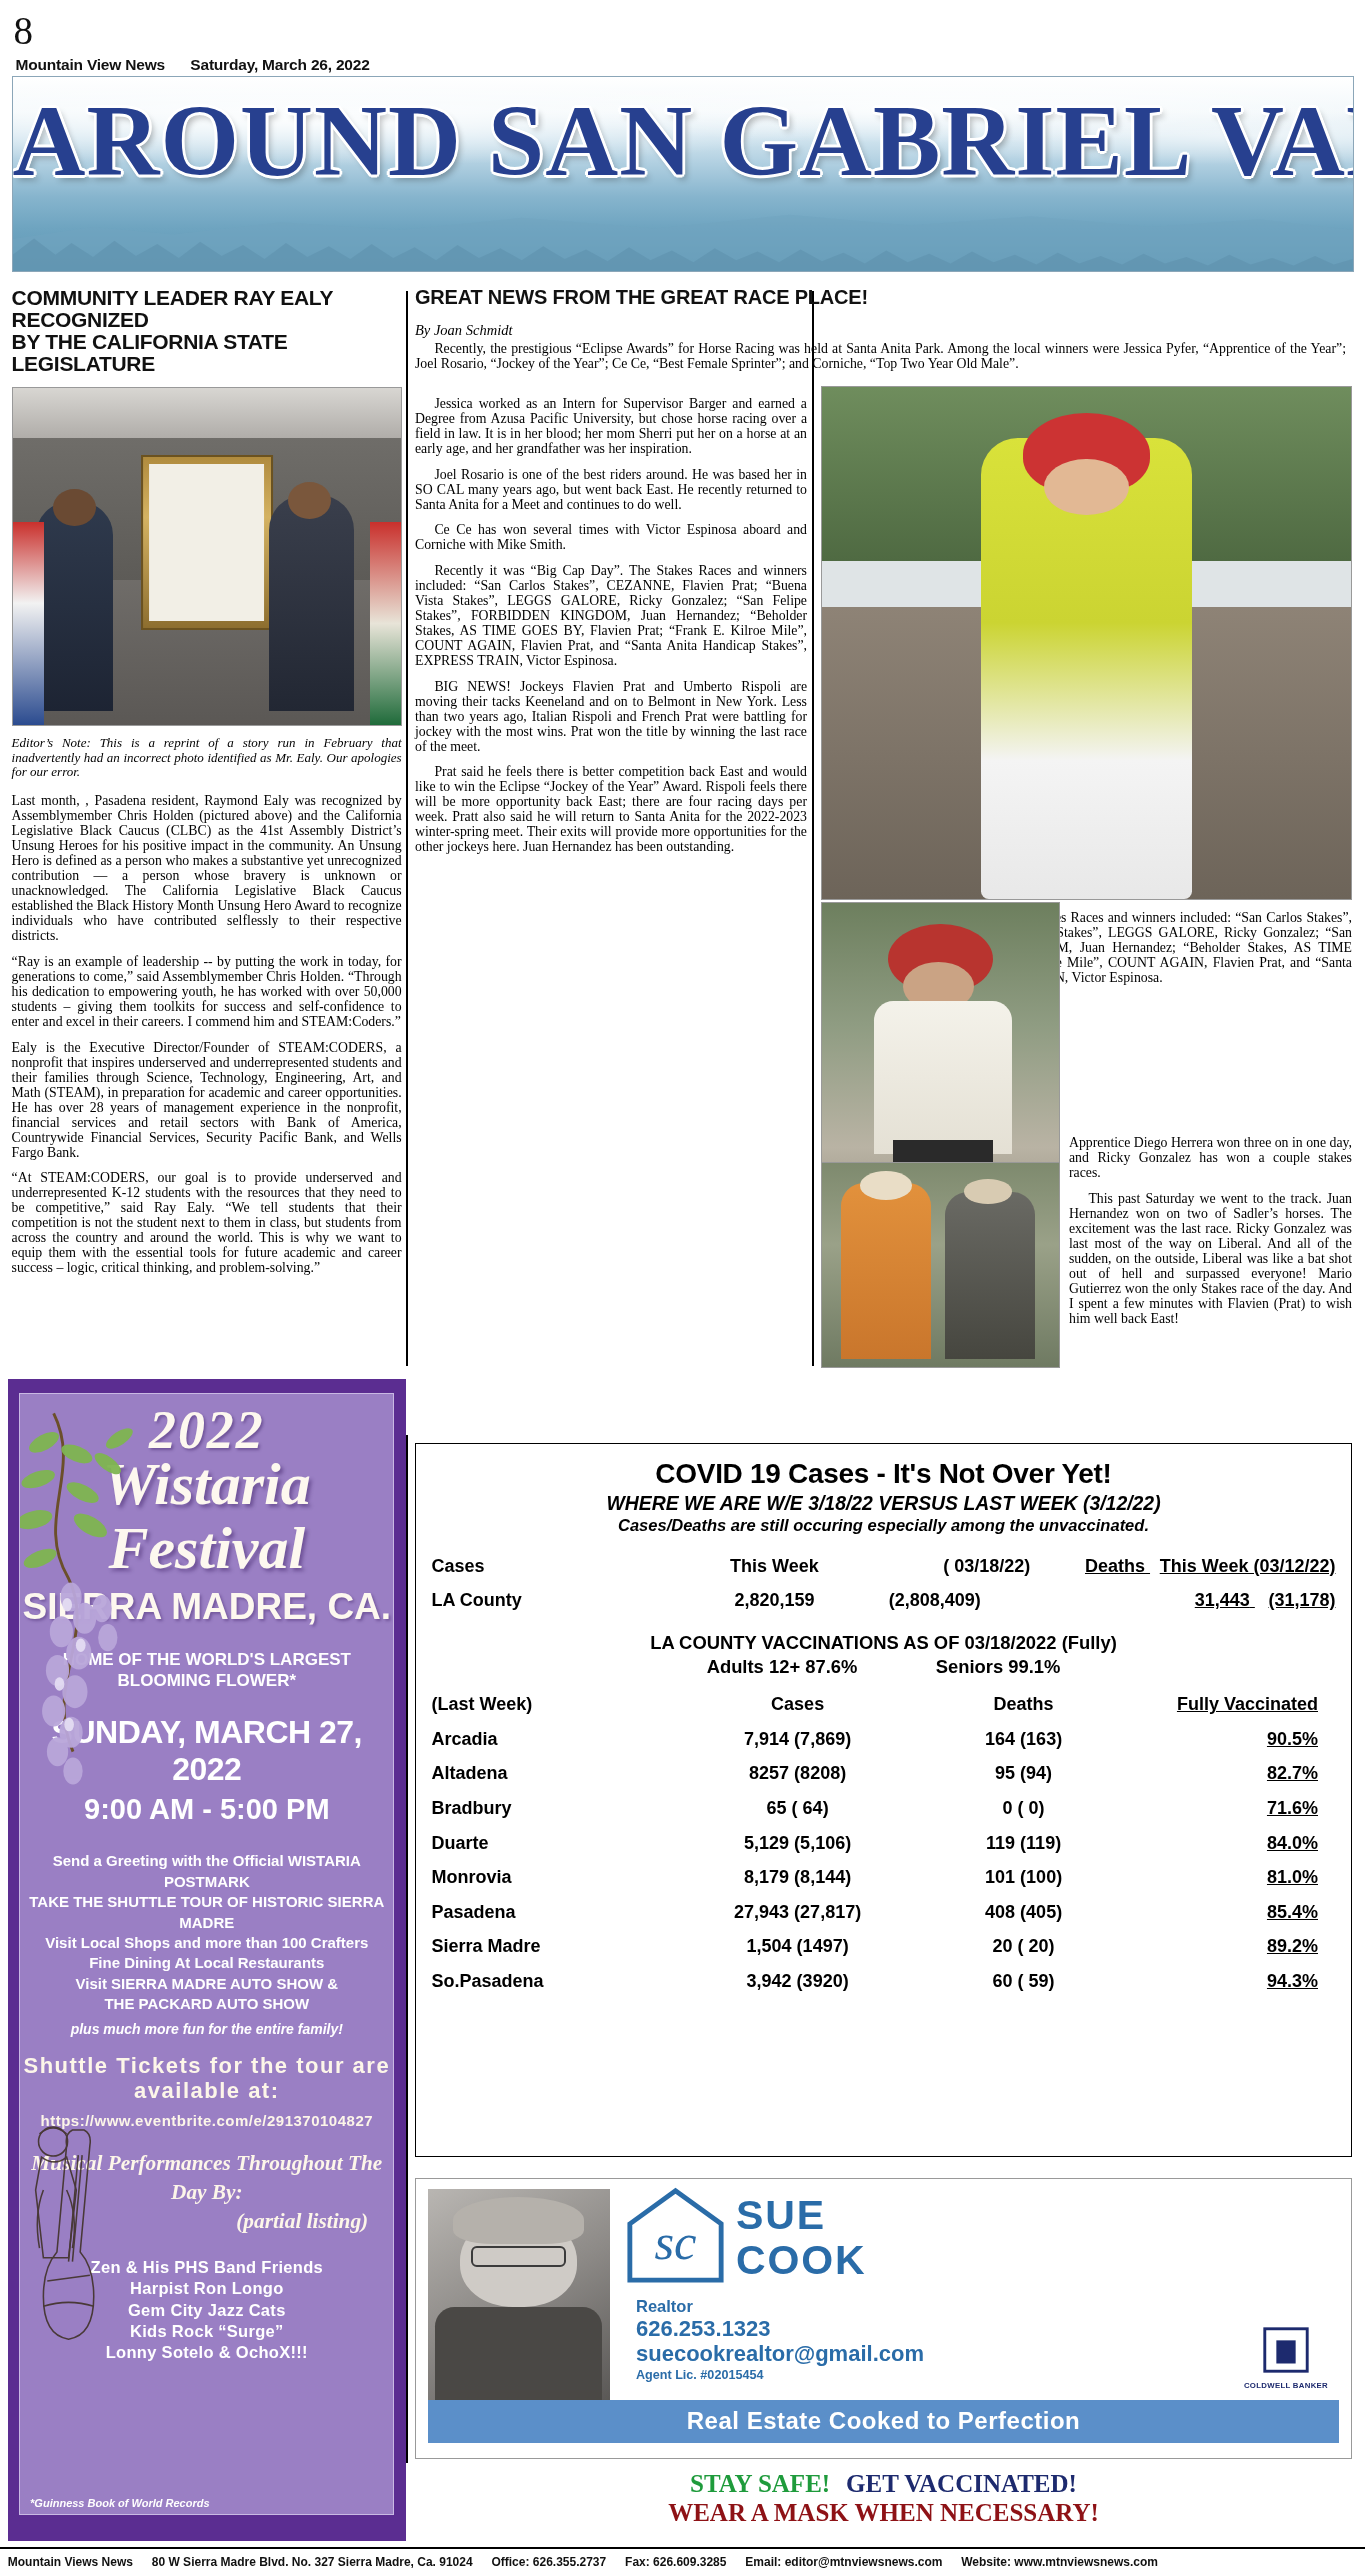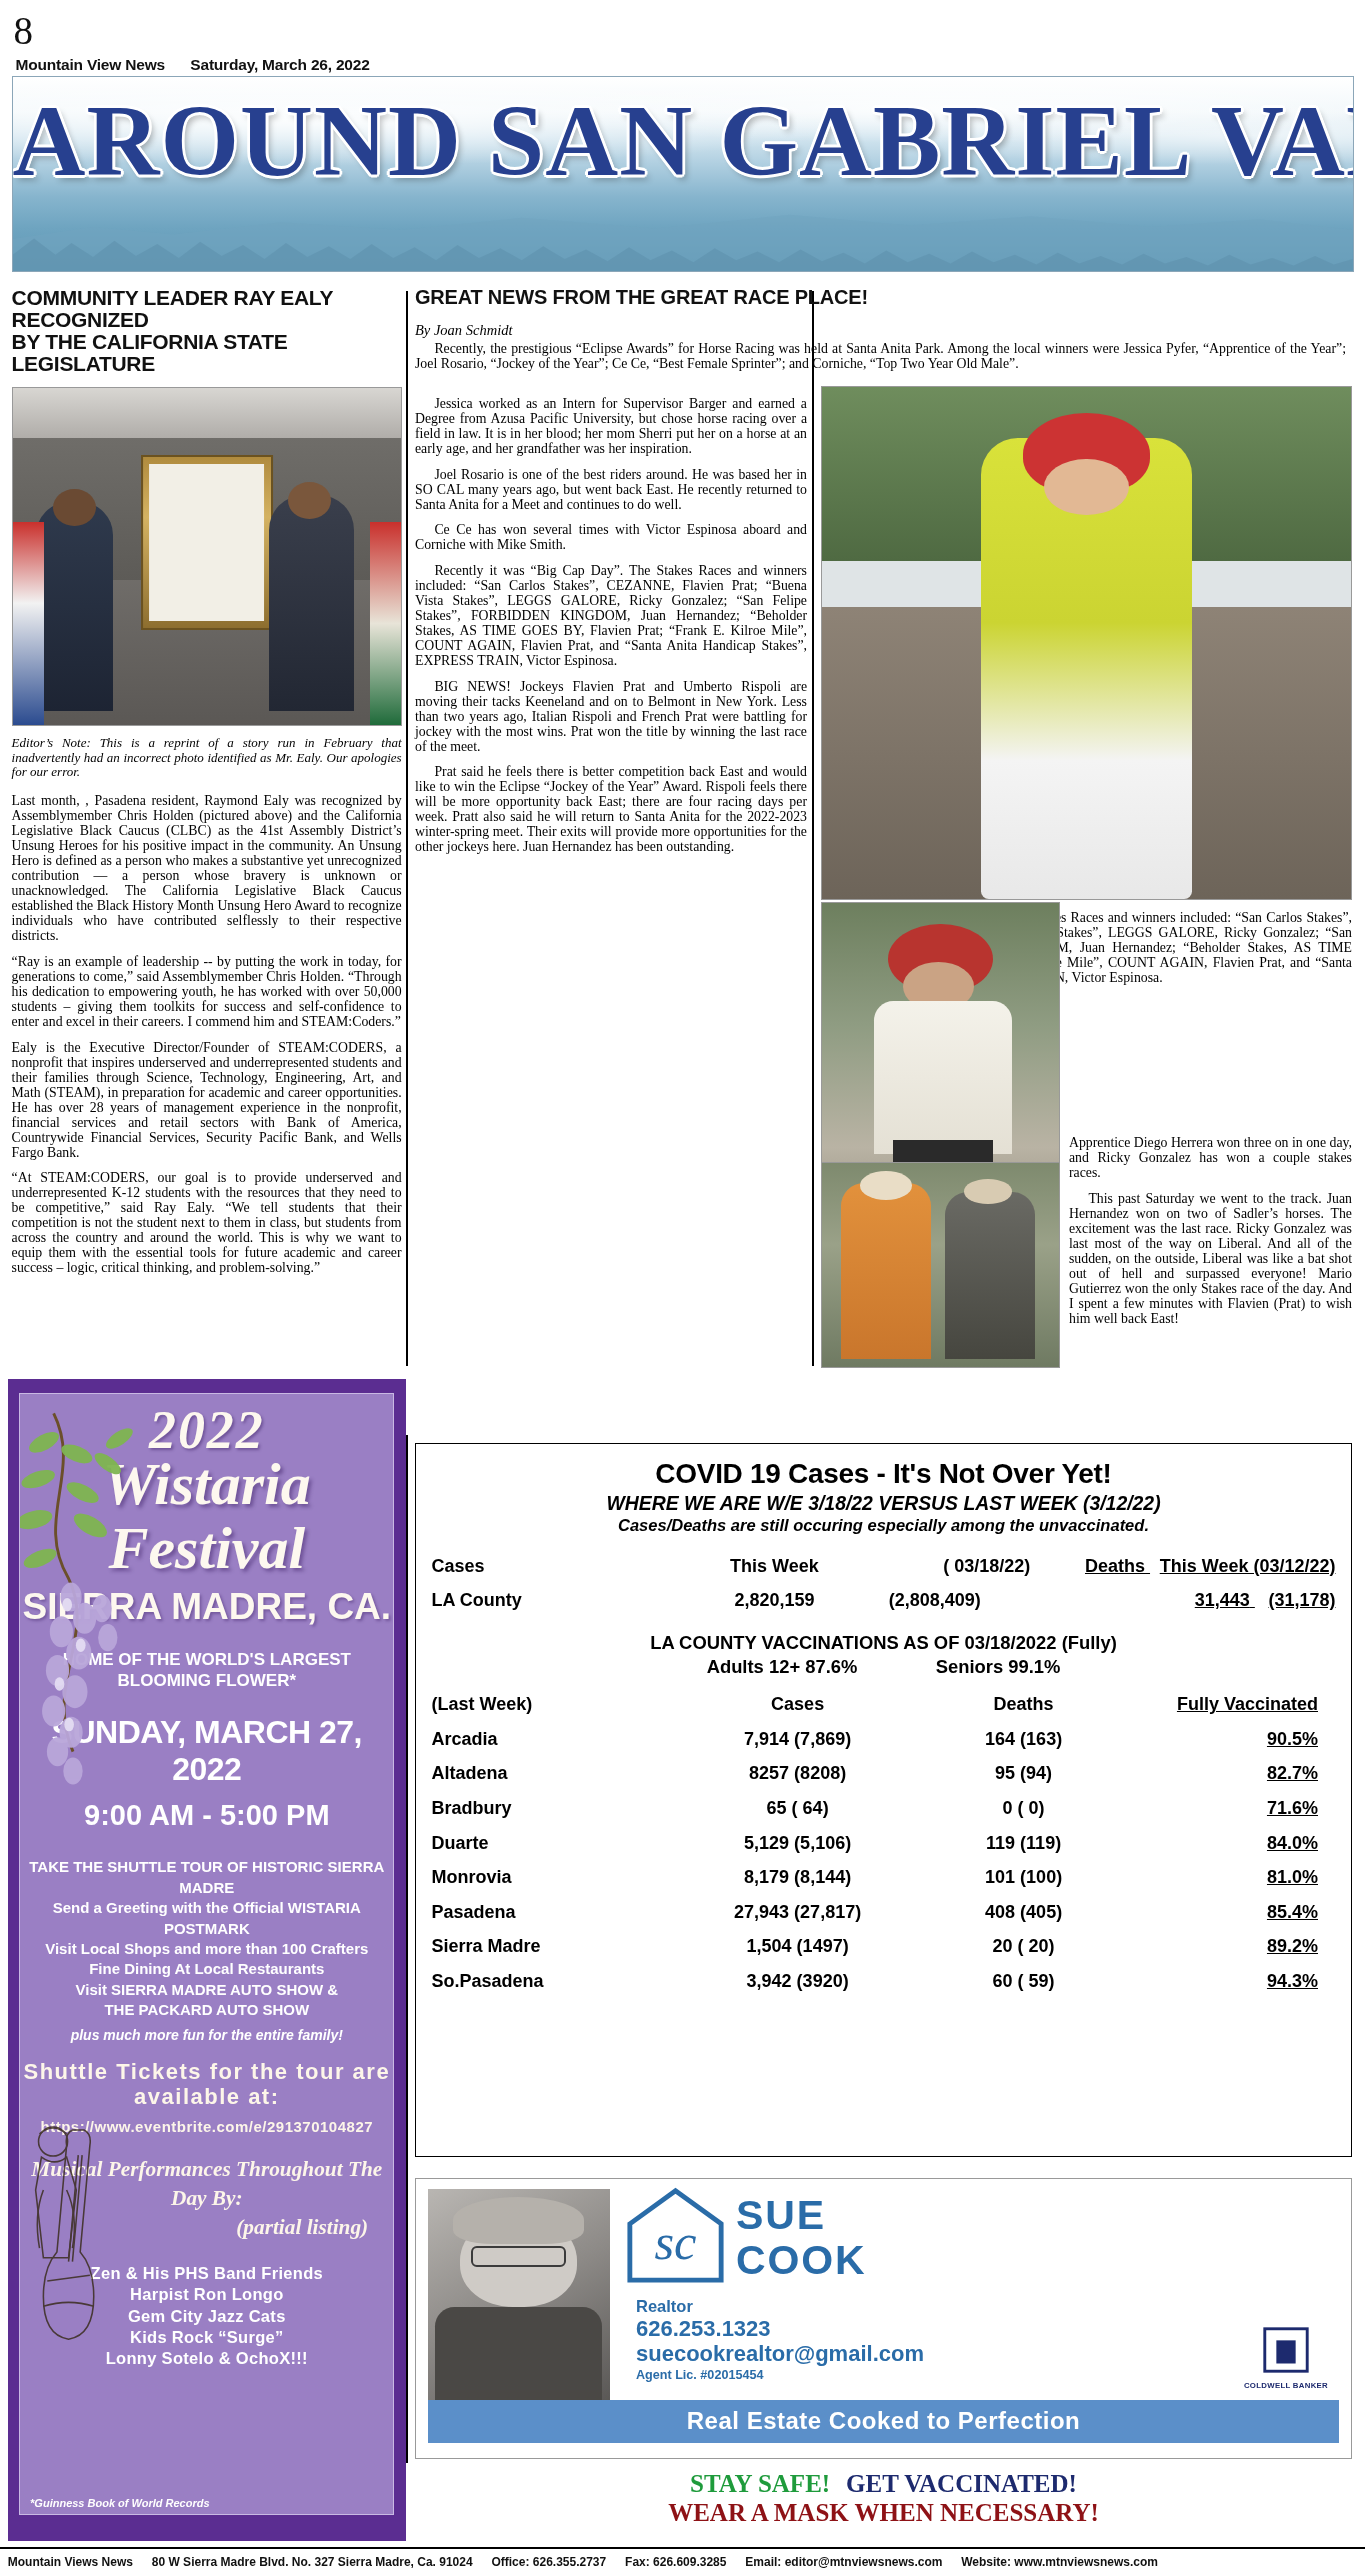--- a/index.html
+++ b/index.html
@@ -89,21 +89,21 @@
                font-size:60px; line-height:64px; color:#fdf8ef;
                text-shadow:2.9px 2.9px 3.9px rgba(60,30,100,.45); margin-top:-9.7px; }
   .wist-city { font-family:"Liberation Sans", sans-serif; font-weight:700; font-size:37px;
                color:#fdf8ef; margin-top:5.8px; letter-spacing:0px;
                text-shadow:1.9px 1.9px 2.9px rgba(60,30,100,.4); }
   .wist-sub { font-family:"Liberation Sans", sans-serif; font-weight:700; font-size:17px;
               line-height:21.3px; margin-top:21.3px; color:#fff; }
   .wist-date { font-family:"Liberation Sans", sans-serif; font-weight:700; font-size:32px;
                line-height:37px; margin-top:23px; color:#fff; letter-spacing:-0.5px; }
   .wist-time { font-family:"Liberation Sans", sans-serif; font-weight:700; font-size:29px;
-               margin-top:11px; color:#fff; }
+               margin-top:5px; color:#fff; }
   .wist-list { font-family:"Liberation Sans", sans-serif; font-weight:700; font-size:15px;
                line-height:20.4px; margin-top:25px; color:#fff; }
   .wist-list .small-ital { font-style:italic; font-weight:700; font-size:14px; }
   .wist-tix { font-family:"Liberation Sans", sans-serif; font-weight:700; font-size:22px;
               line-height:25px; margin-top:13.6px; color:#fdf6e9; letter-spacing:1.5px; }
   .wist-url { font-family:"Liberation Sans", sans-serif; font-weight:700; font-size:15px;
               margin-top:9.7px; color:#fdf6e9; letter-spacing:0.5px; }
   .wist-perf { font-family:"Liberation Serif", serif; font-style:italic; font-weight:700;
                font-size:21.3px; line-height:29px; margin-top:19.4px; color:#fdf6e9; }
   .wist-perf .partial { display:block; text-align:right; padding-right:25px; }
@@ -325,22 +325,22 @@
 
       <div class="wist-sub">
         <div>HOME OF THE WORLD'S LARGEST</div>
         <div>BLOOMING FLOWER*</div>
       </div>
 
       <div class="wist-date">SUNDAY, MARCH 27, 2022</div>
       <div class="wist-time">9:00 AM - 5:00 PM</div>
 
       <div class="wist-list">
+        <div>Send a Greeting with the Official WISTARIA POSTMARK</div>
         <div>TAKE THE SHUTTLE TOUR OF HISTORIC SIERRA MADRE</div>
-        <div>Send a Greeting with the Official WISTARIA POSTMARK</div>
         <div>Visit Local Shops and more than 100 Crafters</div>
         <div>Fine Dining At Local Restaurants</div>
         <div>Visit  SIERRA MADRE AUTO SHOW &amp;</div>
         <div>THE PACKARD AUTO SHOW</div>
         <div class="small-ital" style="margin-top:3.9px;">plus much more fun for the entire family!</div>
       </div>
 
       <div class="wist-tix">
         <div>Shuttle Tickets for the tour are</div>
         <div>available at:</div>

